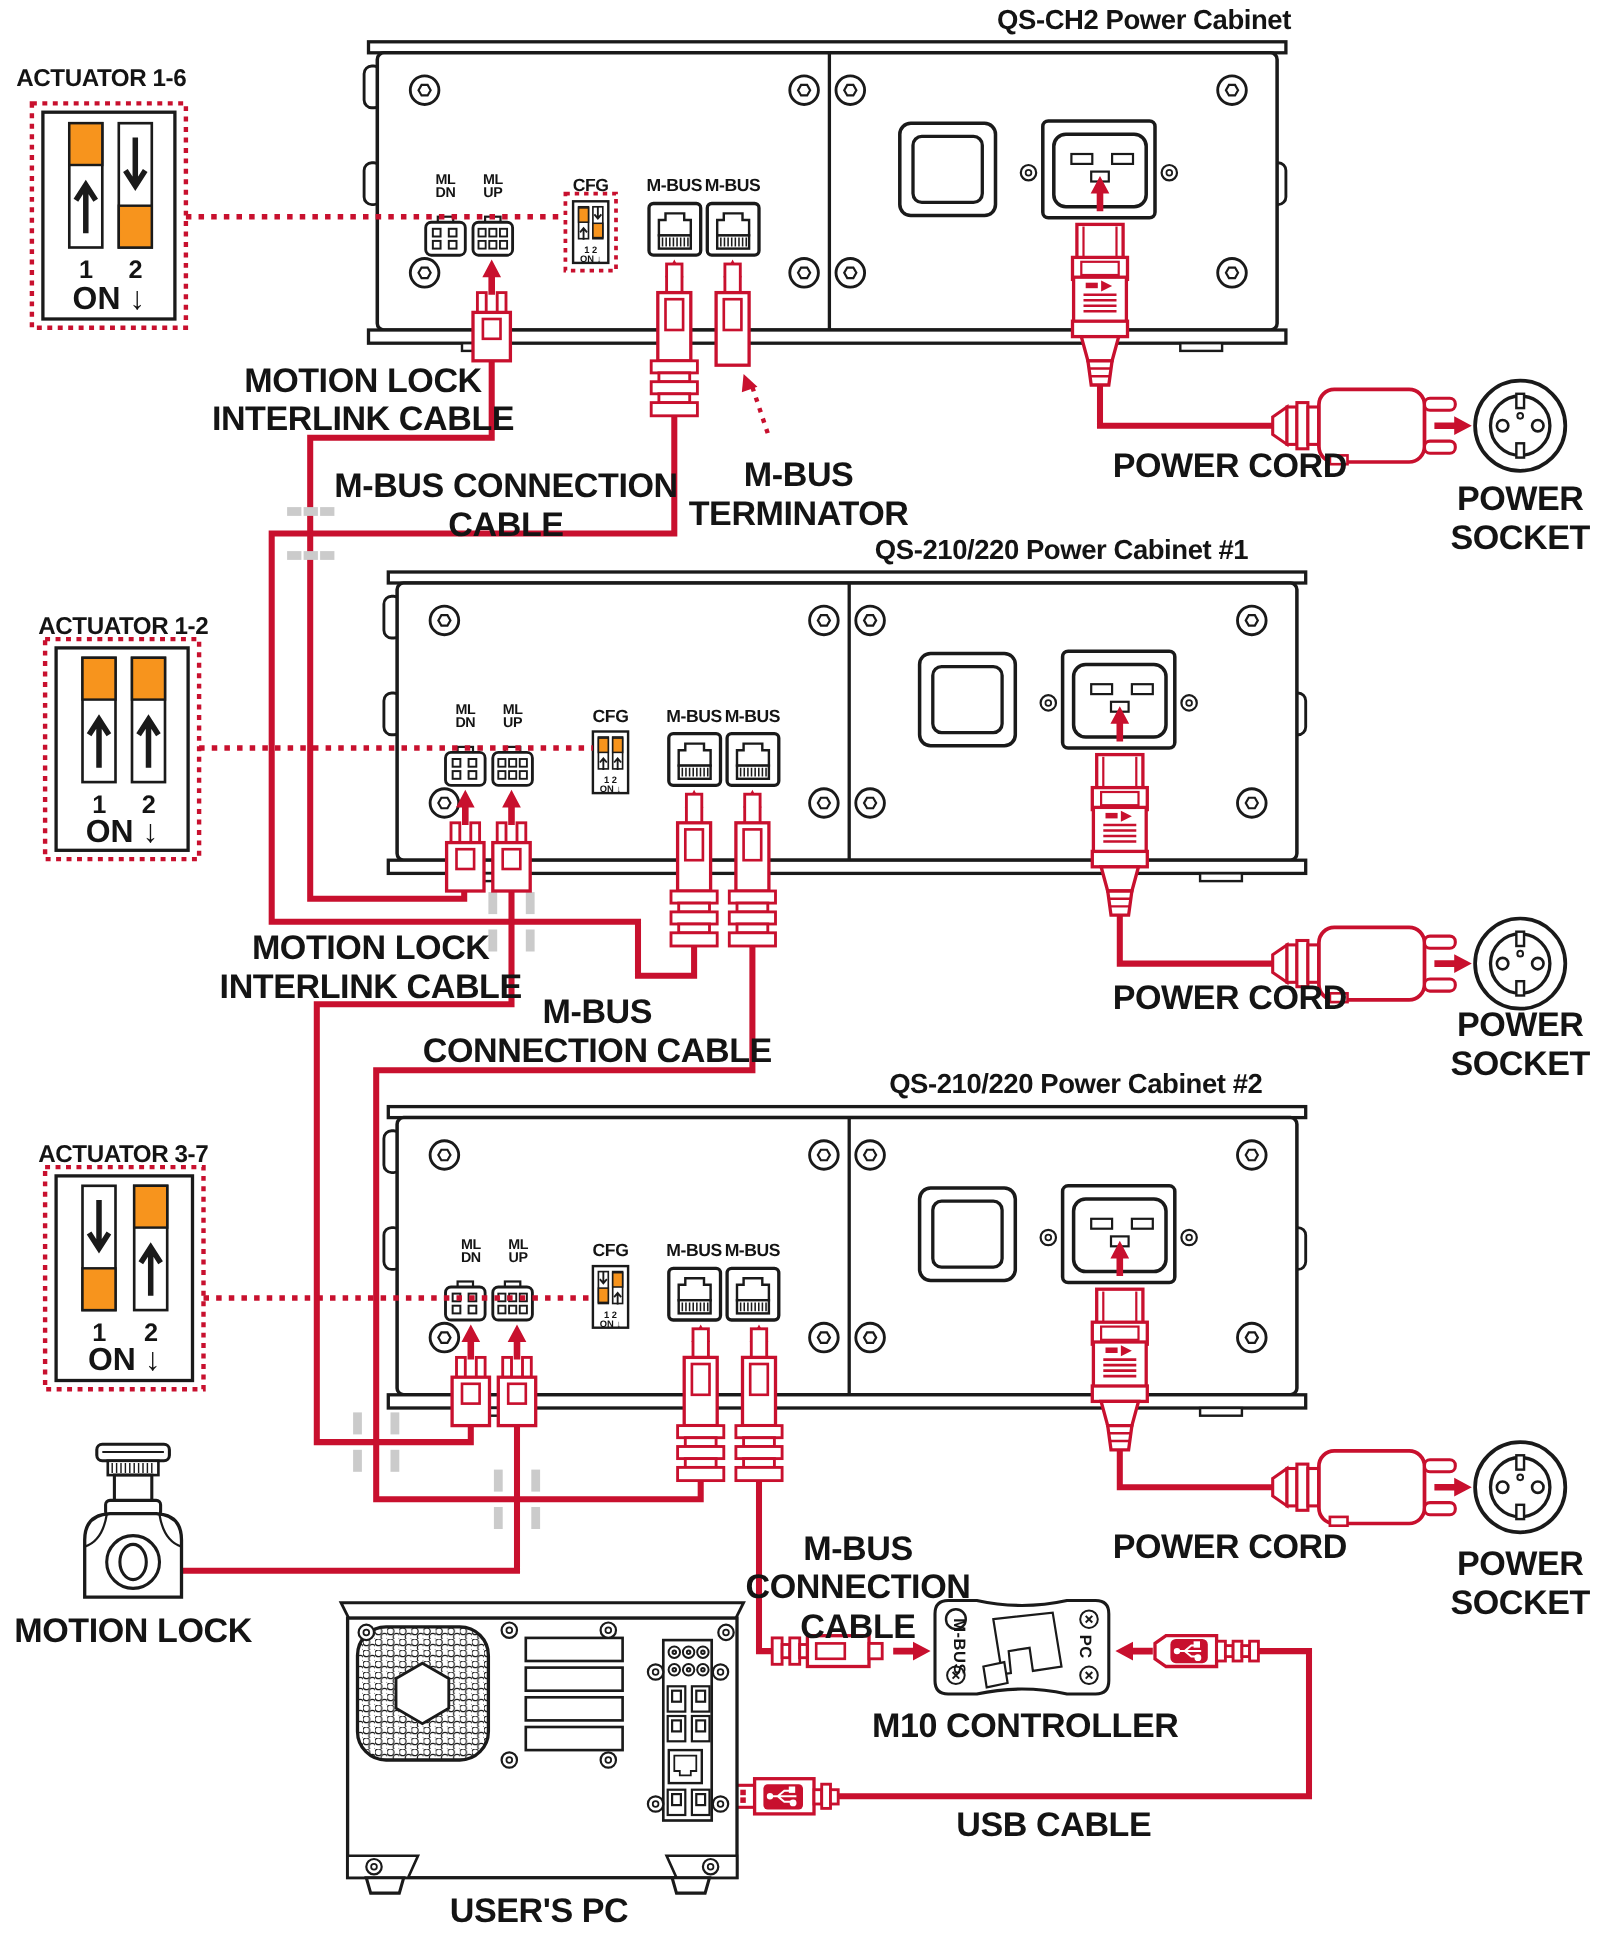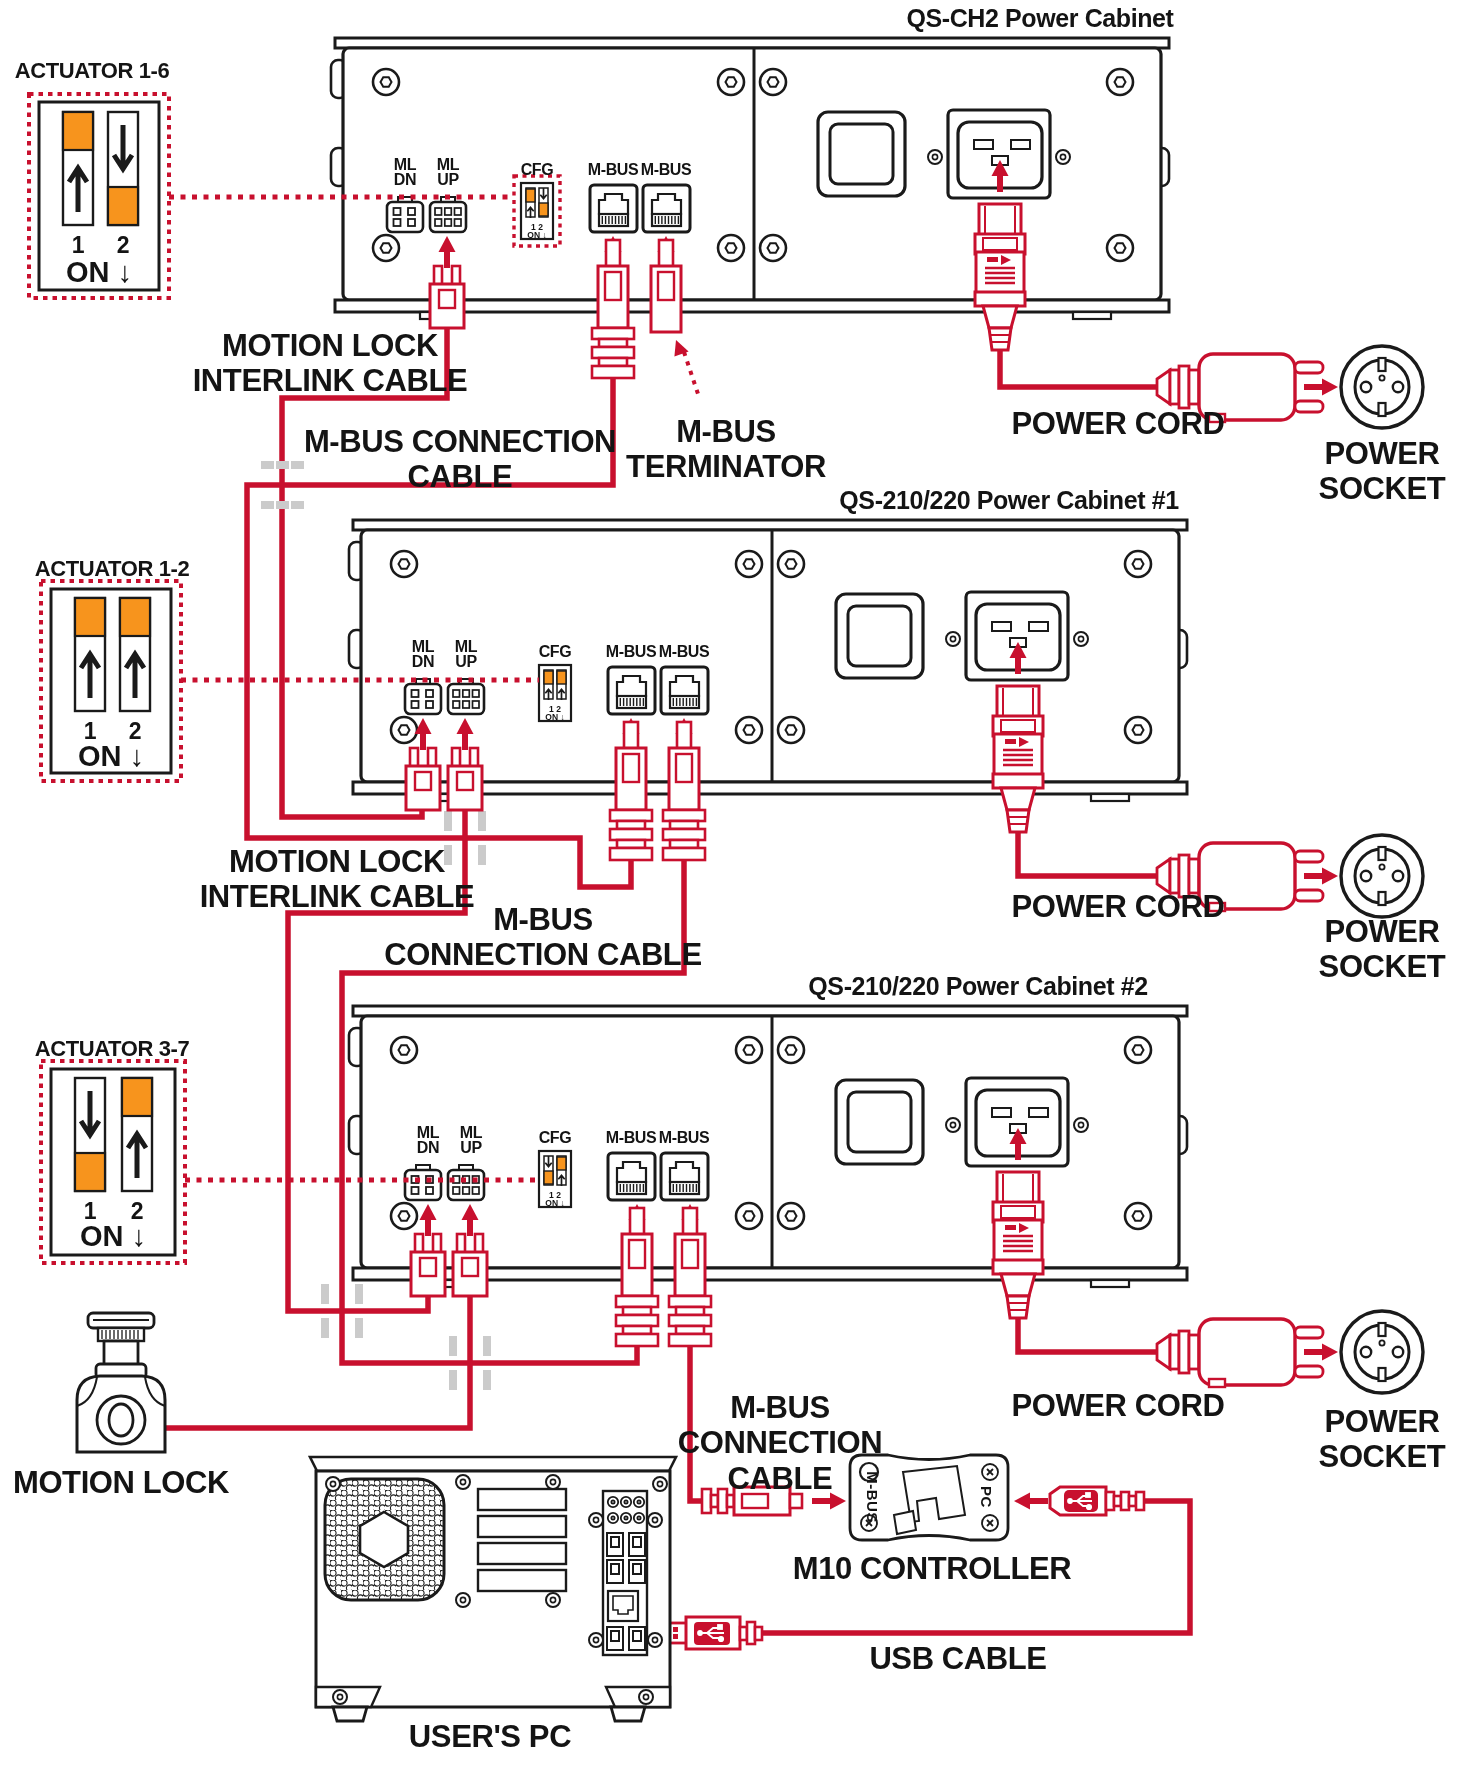--- a/index.html
+++ b/index.html
@@ -4,21 +4,21 @@
 <style>
   html,body{margin:0;padding:0;background:#ffffff;}
   #stage{position:relative;width:1460px;height:1769px;background:#fff;overflow:hidden;
          font-family:"Liberation Sans","DejaVu Sans",sans-serif;color:#141414;}
   svg{position:absolute;left:0;top:0;}
   .lbl{position:absolute;font-weight:bold;white-space:pre-line;text-align:center;
        transform:translateX(-50%);letter-spacing:-0.4px;line-height:1.14;color:#141414;}
   .big{font-size:31px;}
   .title{font-size:25px;}
   .acttitle{font-size:22px;}
-  .port{font-size:16px;line-height:0.95;}
+  .port{font-size:13px;line-height:0.95;}
   .mbusport{font-size:16px;}
   .pin{font-size:23px;}
   .onlbl{font-size:29px;letter-spacing:0;}
   .cfgtiny{font-size:8.5px;letter-spacing:0;line-height:1;}
   .rot{transform:translate(-50%,-50%) rotate(90deg);font-size:15px;letter-spacing:0.5px;}
 </style>
 </head>
 <body>
 
 <div id="stage">
@@ -482,21 +482,21 @@
     <path d="M316,1687 L380,1687 L371,1707 L316,1707 Z" stroke-width="2.4"></path>
     <path d="M670,1687 L606,1687 L615,1707 L670,1707 Z" stroke-width="2.4"></path>
     <use href="#screw-s" x="340" y="1697"></use>
         <use href="#screw-s" x="646" y="1697"></use>
     <path d="M333,1707 h34 l-4,14 h-26 Z" stroke-width="2.8"></path>
     <path d="M611,1707 h34 l-4,14 h-26 Z" stroke-width="2.8"></path>
   </g>
 </svg>
 
 <div class="lbl title" style="left:1001px;top:4px;margin-left:39px;">QS-CH2 Power Cabinet</div>
-<div class="lbl title" style="left:1009px;top:486px;">QS-210/220 Power Cabinet #1</div>
+<div class="lbl title" style="left:965px;top:486px;">QS-210/220 Power Cabinet #1</div>
 <div class="lbl title" style="left:978px;top:972px;">QS-210/220 Power Cabinet #2</div>
 
 <div class="lbl acttitle" style="left:92px;top:58px;">ACTUATOR 1-6</div>
 <div class="lbl acttitle" style="left:112px;top:556px;">ACTUATOR 1-2</div>
 <div class="lbl acttitle" style="left:112px;top:1036px;">ACTUATOR 3-7</div>
 
 <div class="lbl pin" style="left:78px;top:232px;">1</div>
 <div class="lbl pin" style="left:123px;top:232px;">2</div>
 <div class="lbl onlbl" style="left:99px;top:256px;">ON ↓</div>
 

